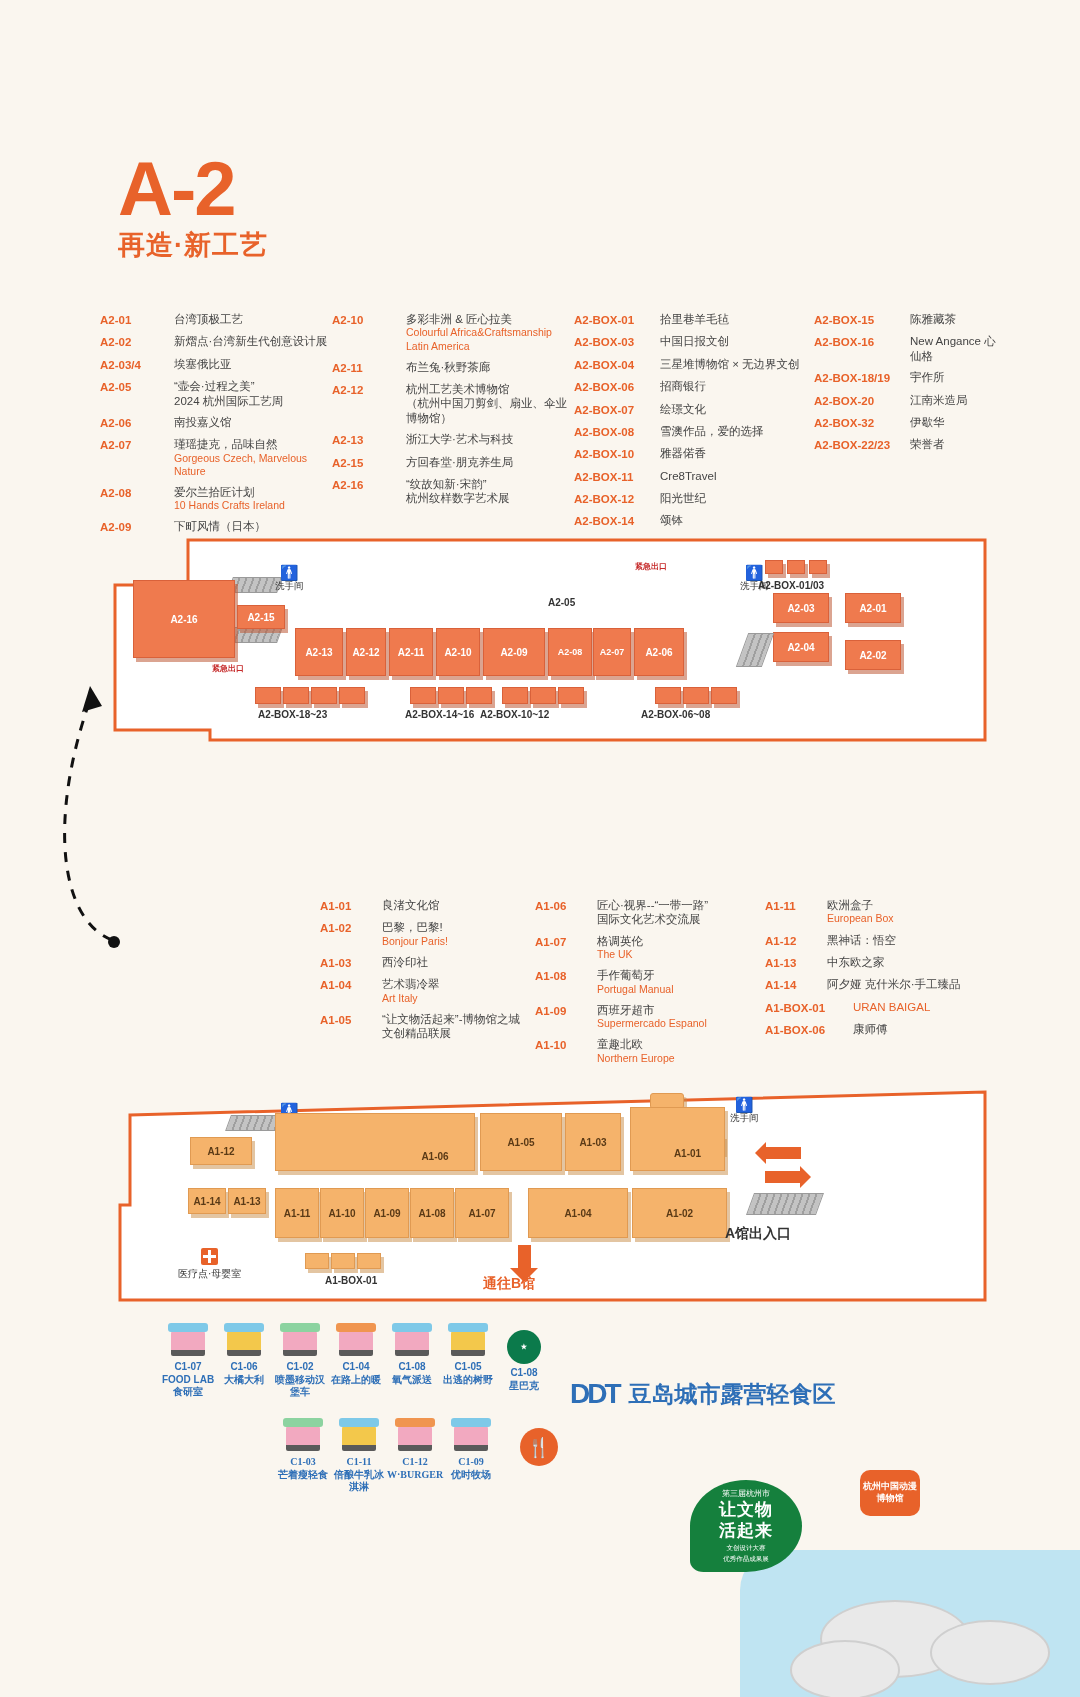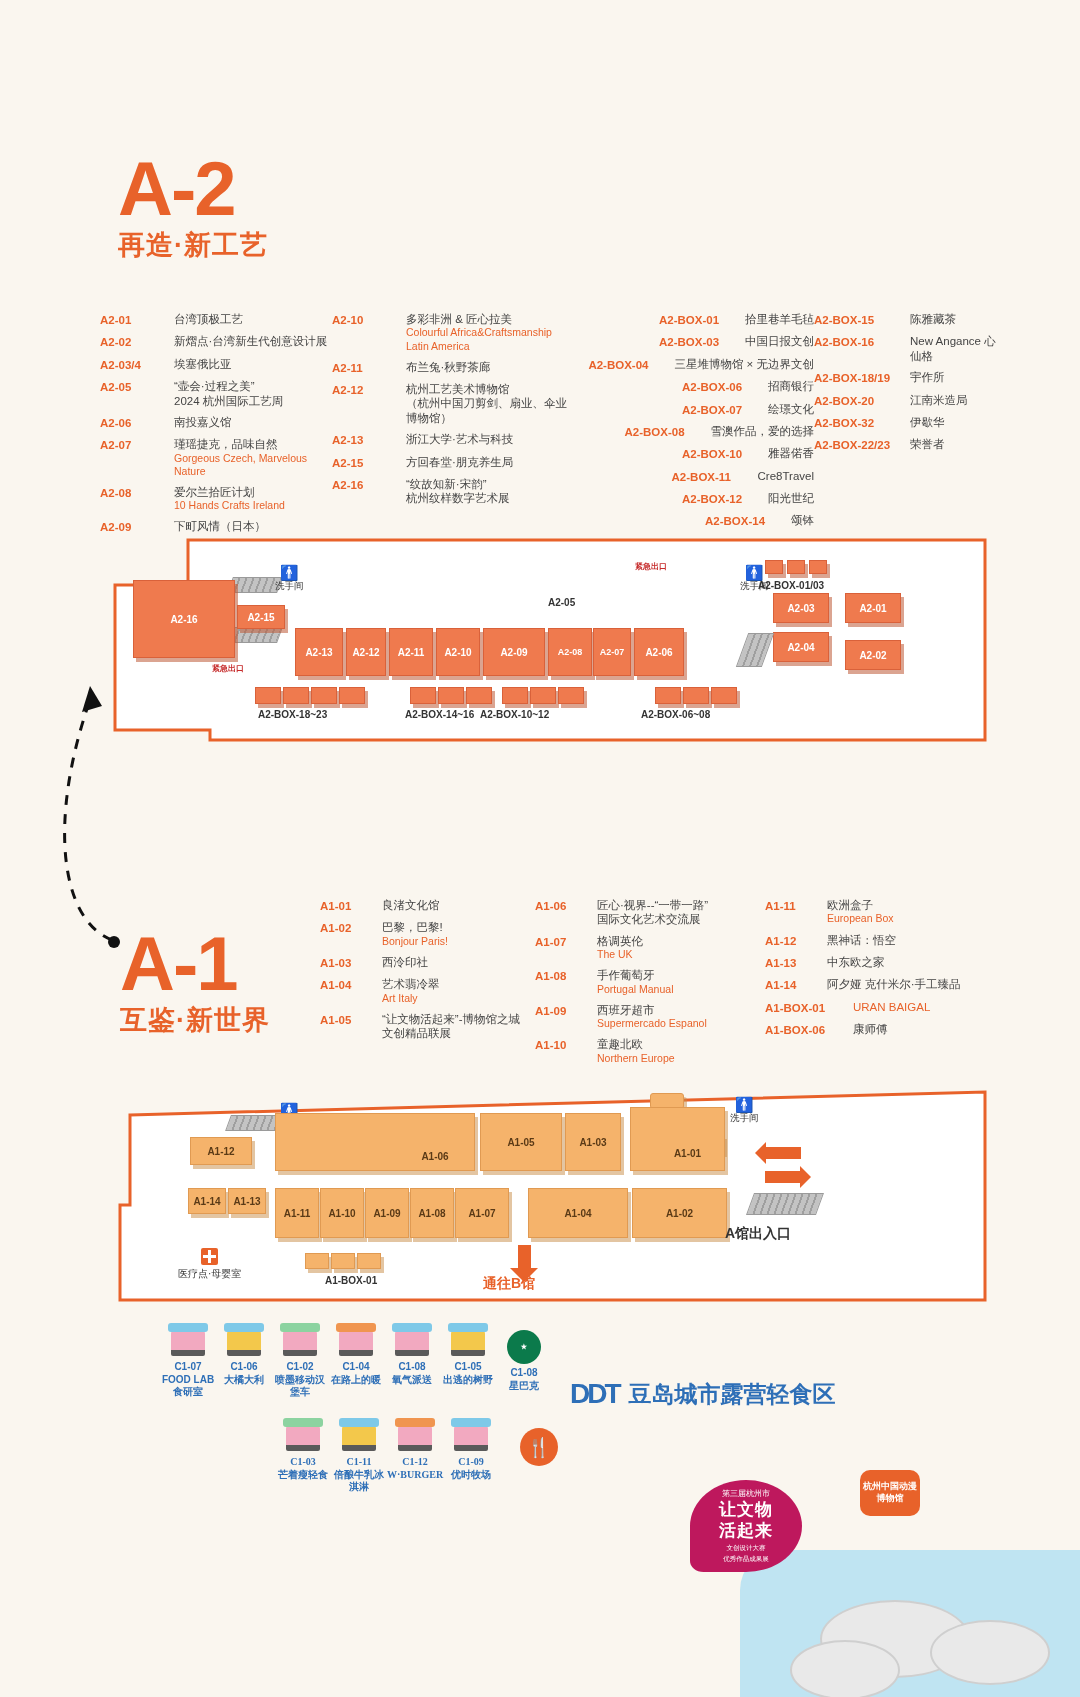--- a/index.html
+++ b/index.html
@@ -90,21 +90,21 @@
 
   .sbux { width:34px; height:34px; border-radius:50%; background:#0b7a4b; color:#fff;
           font-size:7px; display:flex; align-items:center; justify-content:center; margin:0 auto 3px;}
   .utensil { position:absolute; width:38px;height:38px;border-radius:50%;background:#e8622a;color:#fff;
              display:flex;align-items:center;justify-content:center;font-size:19px;}
 
   
   .promo { position:absolute; }
   .promo-bubble {
     width:112px;height:92px;border-radius:50% 50% 50% 12%;
-    background:#be185d;color:#fff;text-align:center;
+    background:#15803d;color:#fff;text-align:center;
     display:flex;flex-direction:column;align-items:center;justify-content:center;
     font-weight:bold; line-height:1.25;
   }
   .promo-bubble .t1{font-size:8px;font-weight:normal;}
   .promo-bubble .t2{font-size:17px;letter-spacing:1px;}
   .promo-bubble .t3{font-size:6.5px;font-weight:normal;margin-top:3px;}
   .promo-tag{width:60px;height:46px;border-radius:10px;background:#e8622a;color:#fff;
     font-size:9px;text-align:center;display:flex;align-items:center;justify-content:center;line-height:1.3;}
   .water{position:absolute;background:#bfe4f2;border-radius:40px 0 0 0;}
   .stone{position:absolute;background:#e9e9e9;border-radius:50%;border:2px solid #cfcfcf;}
@@ -194,21 +194,21 @@
       <div class="ent">
           <span class="code">A2-15</span>
           <span class="nm">方回春堂·朋克养生局</span>
         </div>
       <div class="ent">
           <span class="code">A2-16</span>
           <span class="nm"><span>“纹故知新·宋韵”</span><span class="l2">杭州纹样数字艺术展</span></span>
         </div>
     </div>
 
-    <div class="col" style="width:240px;align-items:flex-end;">
+    <div class="col" style="width:240px;">
       <div class="ent">
           <span class="code" style="min-width:86px">A2-BOX-01</span>
           <span class="nm">拾里巷羊毛毡</span>
         </div>
       <div class="ent">
           <span class="code" style="min-width:86px">A2-BOX-03</span>
           <span class="nm">中国日报文创</span>
         </div>
       <div class="ent">
           <span class="code" style="min-width:86px">A2-BOX-04</span>
@@ -406,24 +406,20 @@
       </div>
     <div class="mlabel" style="left:531px; top:174px;">A2-BOX-06~08</div>
   </div>
 
   <svg class="arrow-dash" style="left:40px; top:620px;" width="120" height="340">
     <path d="M72,320 C20,300 8,200 50,80" stroke="#111" stroke-width="3" fill="none" stroke-dasharray="10,9"></path>
     <polygon points="50,66 42,92 62,86" fill="#111"></polygon>
     <circle cx="74" cy="322" r="6" fill="#111"></circle>
   </svg>
 
-  <div class="sec-head" style="left:120px; top:930px;">
-    <div class="sec-code">A-1</div>
-    <div class="sec-sub">互鉴·新世界</div>
-  </div>
 
   <div class="cols a1" style="left:320px; top:898px; width:680px;">
     <div class="col" style="width:215px;">
       <div class="ent">
           <span class="code">A1-01</span>
           <span class="nm">良渚文化馆</span>
         </div>
       <div class="ent">
           <span class="code">A1-02</span>
           <span class="nm"><span>巴黎，巴黎!</span><span class="en">Bonjour Paris!</span></span>

